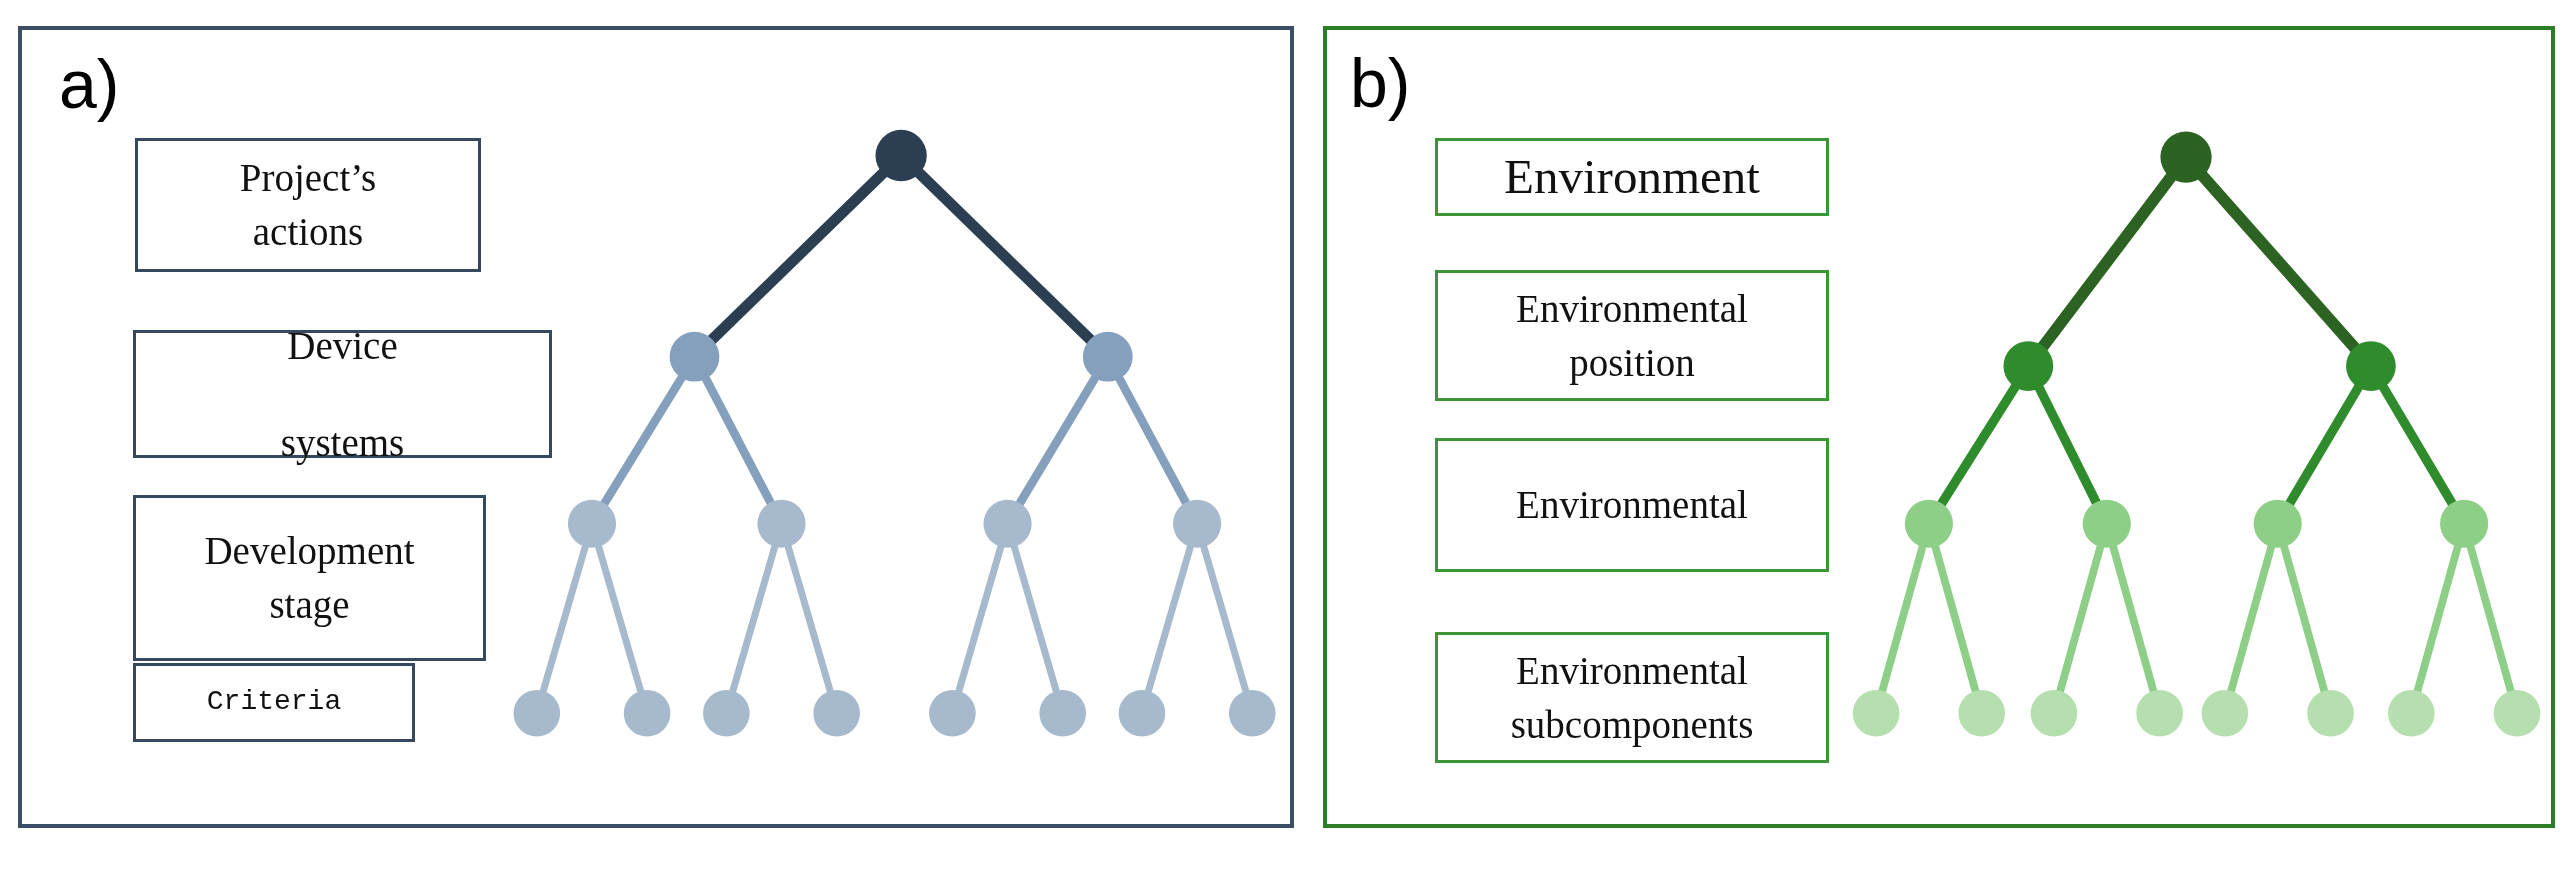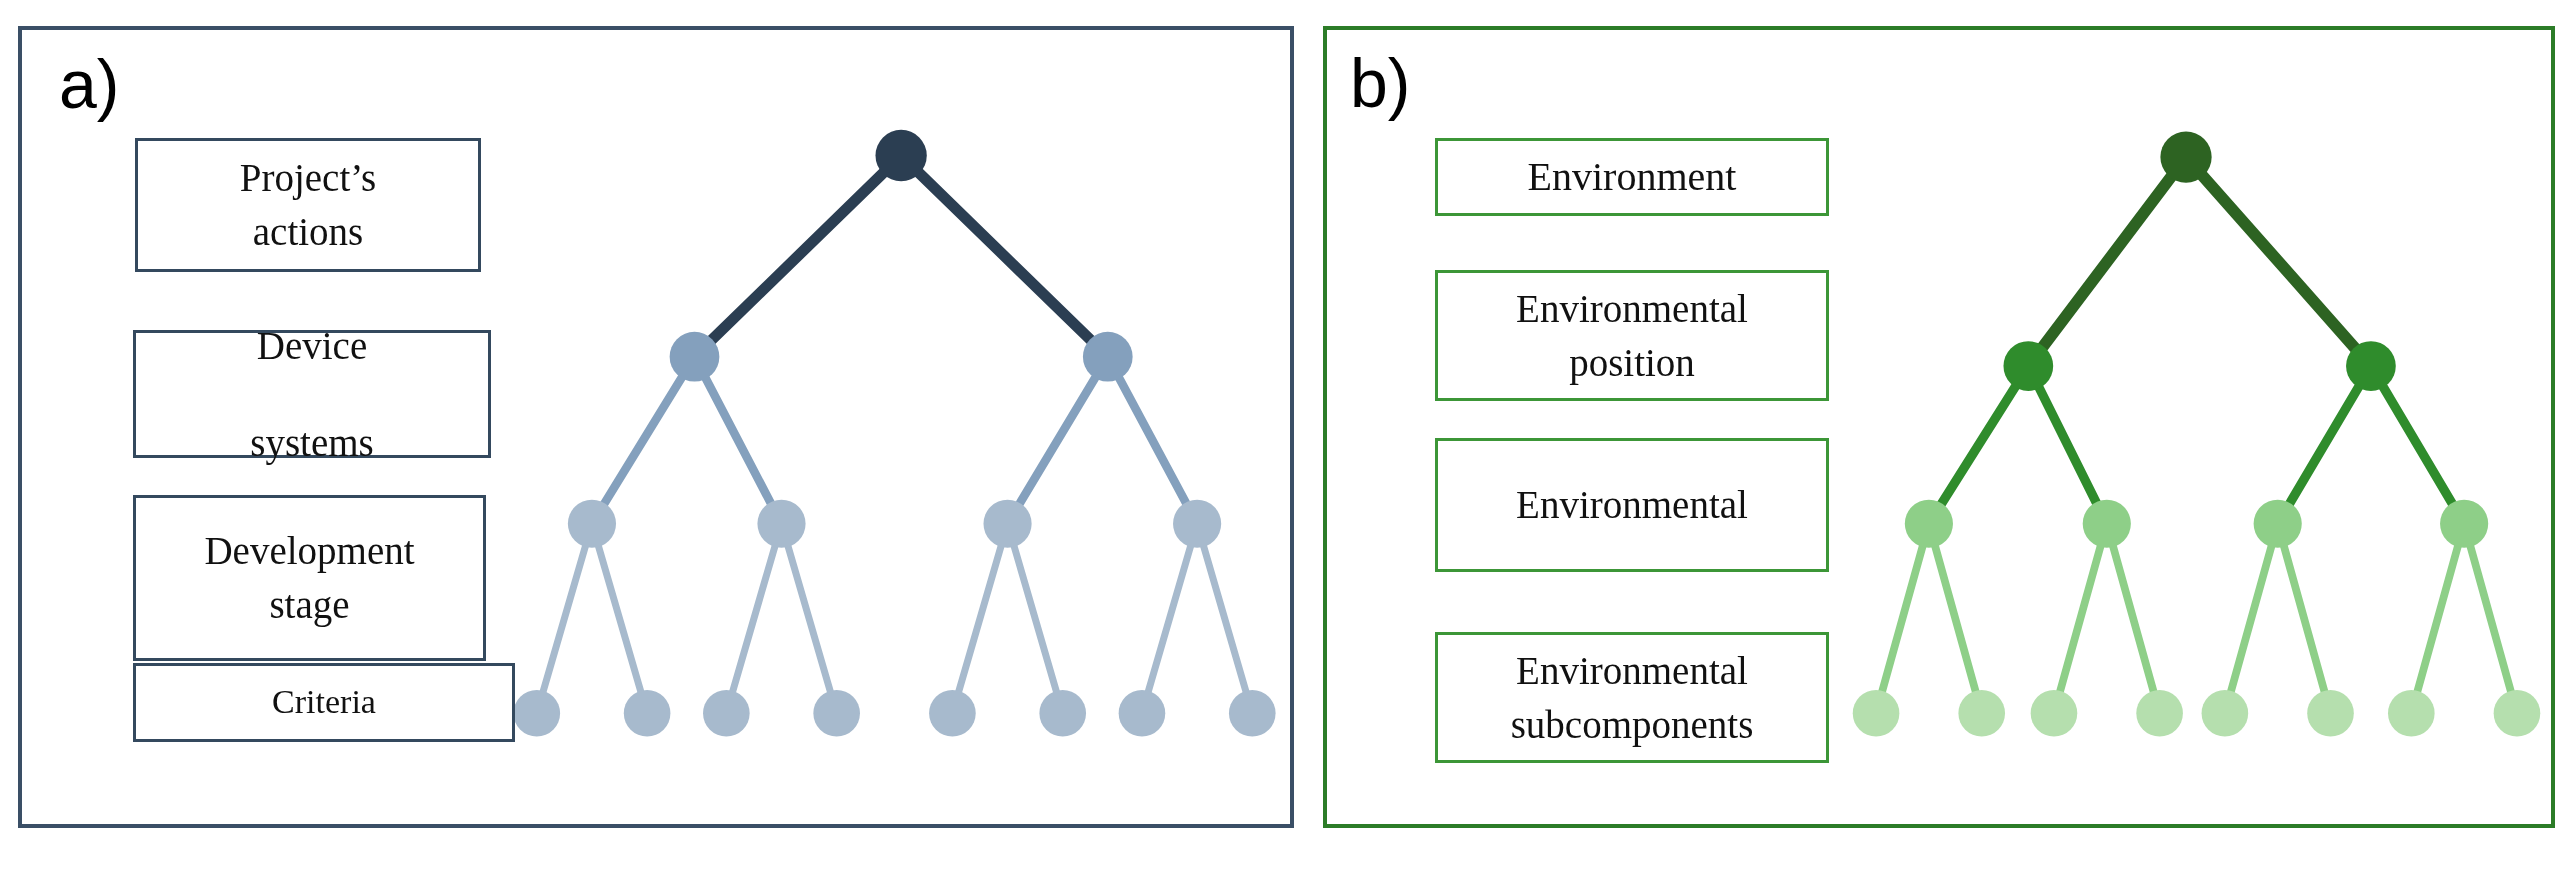--- a/index.html
+++ b/index.html
@@ -111,32 +111,32 @@
     <div class="panel-tag" style="left: 37px; top: 20px; font-size: 68px;">a)</div>
   </section>
 
   <section class="panel" style="left: 1323px; top: 26px; width: 1232px; height: 802px; border-color: rgb(44, 124, 40); border-width: 4.7px;">
     <div class="panel-tag" style="left: 23px; top: 18.6px; font-size: 68px;">b)</div>
   </section>
 <div class="label-box" style="left: 115px; top: 138px; width: 346px; height: 134px; border-color: rgb(52, 73, 94); border-width: 3.1px; color: rgb(17, 17, 17); font-size: 39px;">
       <div class="box-line">Project’s</div>
       <div class="box-line">actions</div>
     </div>
-    <div class="label-box" style="left: 113px; top: 330px; width: 358px; height: 128px; border-color: rgb(52, 73, 94); border-width: 3.1px; color: rgb(17, 17, 17); font-size: 39px; gap: 43px;">
+    <div class="label-box" style="left: 113px; top: 330px; width: 419px; height: 128px; border-color: rgb(52, 73, 94); border-width: 3.1px; color: rgb(17, 17, 17); font-size: 39px; gap: 43px;">
       <div class="box-line">Device</div>
       <div class="box-line">systems</div>
     </div>
     <div class="label-box" style="left: 113px; top: 495px; width: 353px; height: 166px; border-color: rgb(52, 73, 94); border-width: 3.1px; color: rgb(17, 17, 17); font-size: 39px;">
       <div class="box-line">Development</div>
       <div class="box-line">stage</div>
     </div>
-    <div class="label-box" style="left: 113px; top: 663px; width: 382px; height: 79px; border-color: rgb(52, 73, 94); border-width: 3.1px; color: rgb(17, 17, 17); font-size: 34px;">
+    <div class="label-box" style="left: 113px; top: 663px; width: 282px; height: 79px; border-color: rgb(52, 73, 94); border-width: 3.1px; color: rgb(17, 17, 17); font-size: 28px; font-family: Liberation Mono, monospace;">
       <div class="box-line">Criteria</div>
     </div>
-    <div class="label-box" style="left: 1415px; top: 138px; width: 394px; height: 78px; border-color: rgb(60, 150, 55); border-width: 3.1px; color: rgb(17, 17, 17); font-size: 40px;">
+    <div class="label-box" style="left: 1415px; top: 138px; width: 394px; height: 78px; border-color: rgb(60, 150, 55); border-width: 3.1px; color: rgb(17, 17, 17); font-size: 49px;">
       <div class="box-line">Environment</div>
     </div>
     <div class="label-box" style="left: 1415px; top: 270px; width: 394px; height: 131px; border-color: rgb(60, 150, 55); border-width: 3.1px; color: rgb(17, 17, 17); font-size: 39px;">
       <div class="box-line">Environmental</div>
       <div class="box-line">position</div>
     </div>
     <div class="label-box" style="left: 1415px; top: 438px; width: 394px; height: 134px; border-color: rgb(60, 150, 55); border-width: 3.1px; color: rgb(17, 17, 17); font-size: 39px;">
       <div class="box-line">Environmental</div>
     </div>
     <div class="label-box" style="left: 1415px; top: 632px; width: 394px; height: 131px; border-color: rgb(60, 150, 55); border-width: 3.1px; color: rgb(17, 17, 17); font-size: 39px;">

